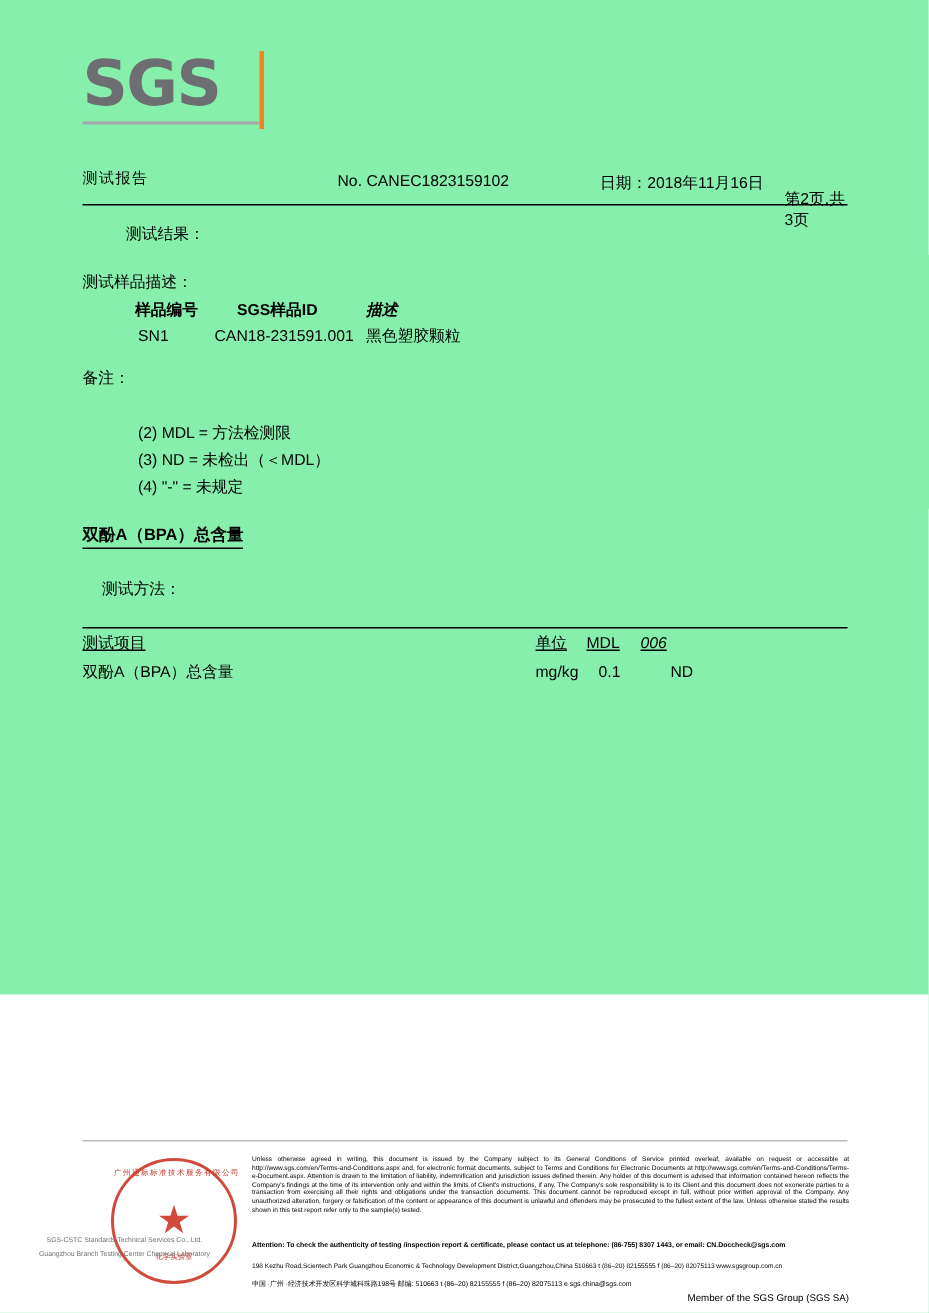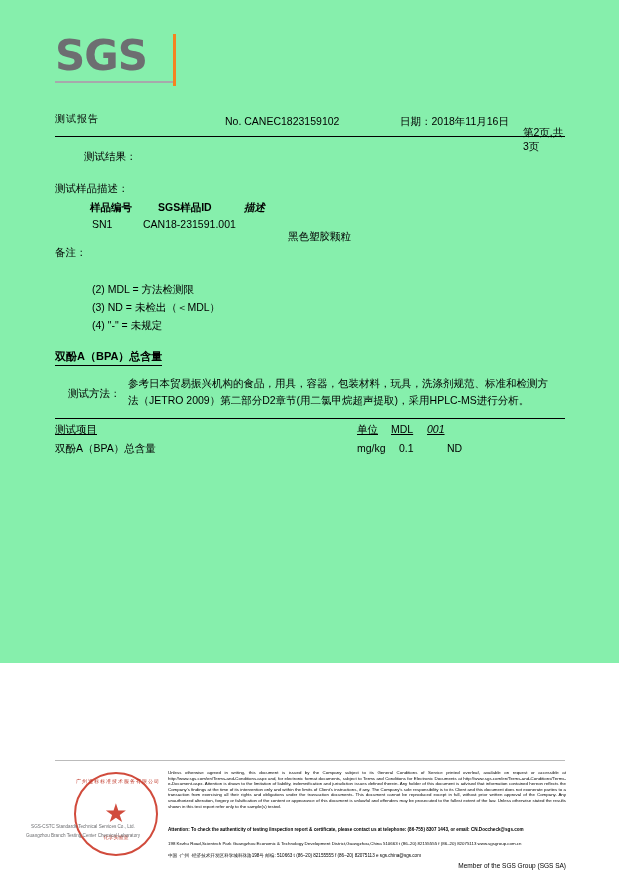--- a/index.html
+++ b/index.html
@@ -115,21 +115,21 @@
   .results-label { left: 55px; top: 148px; margin-left: 29px; }
 
   .sample-desc { left: 55px; top: 180px; }
 
   .hdr-sampleno { left: 90px; top: 199px; }
   .hdr-sgsid    { left: 158px; top: 199px; }
   .hdr-desc     { left: 244px; top: 199px; font-style: italic; }
 
   .cell-sn1   { left: 92px;  top: 216px; }
   .cell-sgsid { left: 143px; top: 216px; }
-  .cell-desc  { left: 244px; top: 228px; margin-left: 44px; }
+  .cell-desc  { left: 244px; top: 216px; }
 
   .notes-label { left: 55px; top: 244px; }
   .note1 { left: 92px; top: 263px; }
   .note2 { left: 92px; top: 281px; }
   .note3 { left: 92px; top: 299px; }
   .note4 { left: 92px; top: 317px; }
 
   
   .bpa-heading {
     position: absolute;
@@ -325,28 +325,26 @@
   <div class="t cell-desc">黑色塑胶颗粒</div>
 
   <div class="t notes-label">备注：</div>
   <div class="t note2">(2) MDL = 方法检测限</div>
   <div class="t note3">(3) ND = 未检出（＜MDL）</div>
   <div class="t note4">(4) "-" = 未规定</div>
 
   <div class="bpa-heading">双酚A（BPA）总含量</div>
 
   <div class="t method-label">测试方法：</div>
-  <div class="t method-l1">参考日本贸易振兴机构的食品，用具，容器，包装材料，玩具，洗涤剂规范、标准和检测方</div>
-  <div class="t method-l2">法（JETRO 2009）第二部分D2章节(用二氯甲烷超声提取)，采用HPLC-MS进行分析。</div>
 
   <div class="res-rule-top"></div>
   <div class="t res-hdr-item t-u">测试项目</div>
   <div class="t res-hdr-unit t-u">单位</div>
   <div class="t res-hdr-mdl t-u">MDL</div>
-  <div class="t res-hdr-001 t-u">001</div>
+  <div class="t res-hdr-001 t-u">006</div>
 
   <div class="t res-row-item">双酚A（BPA）总含量</div>
   <div class="t res-row-unit">mg/kg</div>
   <div class="t res-row-mdl">0.1</div>
   <div class="t res-row-val">ND</div>
 
   <div class="footer-rule"></div>
 
   <div class="stamp">
     <div class="stamp-ring"></div>

